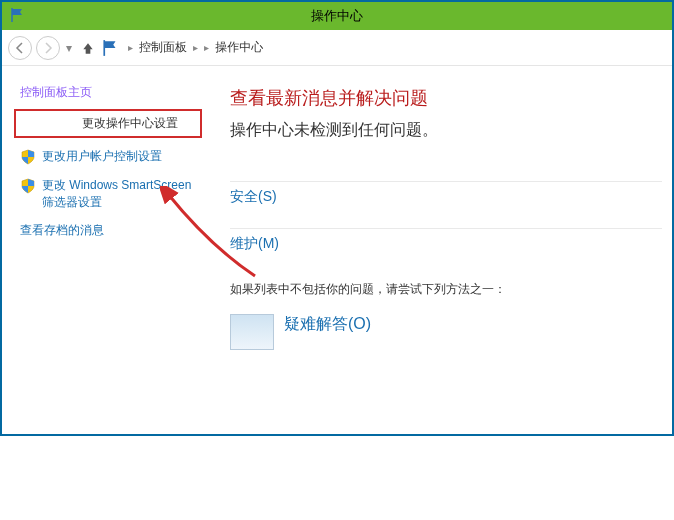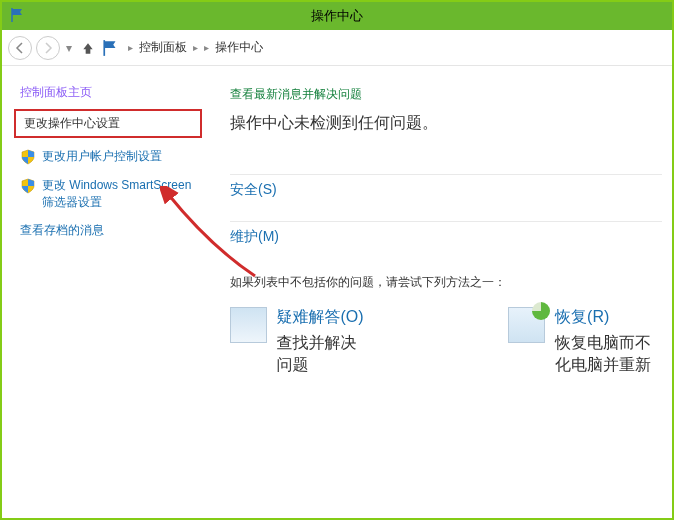--- a/index.html
+++ b/index.html
@@ -6,23 +6,23 @@
   body {
     font-family: "Microsoft YaHei", "Segoe UI", sans-serif;
     font-size: 12px;
     background: #fff;
     width: 674px;
     height: 520px;
     overflow: hidden;
     position: relative;
   }
   .window {
-    border: 2px solid #84cc16;
+    border: 2px solid #0369a1;
     width: 674px;
-    height: 520px;
+    height: 436px;
     position: relative;
   }
   .titlebar {
     height: 28px;
     background: #6ab82d;
     display: flex;
     align-items: center;
     justify-content: center;
     color: #000;
     font-size: 13px;
@@ -94,34 +94,35 @@
     cursor: pointer;
     line-height: 1.4;
   }
   .sidebar-item .icon {
     width: 16px; height: 16px; flex: none;
     margin-top: 1px;
   }
   .sidebar-item.plain { color: #1a6fb0; }
   .sidebar-item.highlight {
     border: 2px solid #d02c2c;
-    padding: 4px 8px;
+    padding: 4px 22px;
     margin-left: -6px;
     margin-bottom: 10px;
     color: #333;
+    justify-content: flex-end;
   }
   .sidebar-item.black { color:#333; }
   .main {
     flex: 1;
     padding: 20px 10px 0 28px;
     position: relative;
   }
   .main-heading {
-    color: #15803d;
-    font-size: 12px;
+    color: #b91c1c;
+    font-size: 18px;
     margin-bottom: 10px;
   }
   .main-sub {
     color: #333;
     font-size: 16px;
     margin-bottom: 40px;
   }
   .section-link {
     color: #1a6fb0;
     font-size: 14px;
@@ -268,28 +269,20 @@
         <span>维护(M)</span>
       </div>
 
       <div class="fallback-text">如果列表中不包括你的问题，请尝试下列方法之一：</div>
 
       <div class="tool-row">
         <div class="tool">
           <div class="tool-icon"></div>
           <div class="tool-texts">
             <div class="tool-link">疑难解答(O)</div>
-            <div class="tool-desc">查找并解决问题</div>
-          </div>
-        </div>
-        <div class="tool">
-          <div class="tool-icon recovery"></div>
-          <div class="tool-texts">
-            <div class="tool-link">恢复(R)</div>
-            <div class="tool-desc">恢复电脑而不化电脑并重新</div>
           </div>
         </div>
       </div>
     </div>
 
     <svg class="arrow-ann" width="110" height="110">
       <defs>
         <marker id="ah" markerWidth="10" markerHeight="10" refX="2" refY="3" orient="auto">
           <path d="M0,0 L0,6 L8,3 z" fill="#d02c2c"></path>
         </marker>

